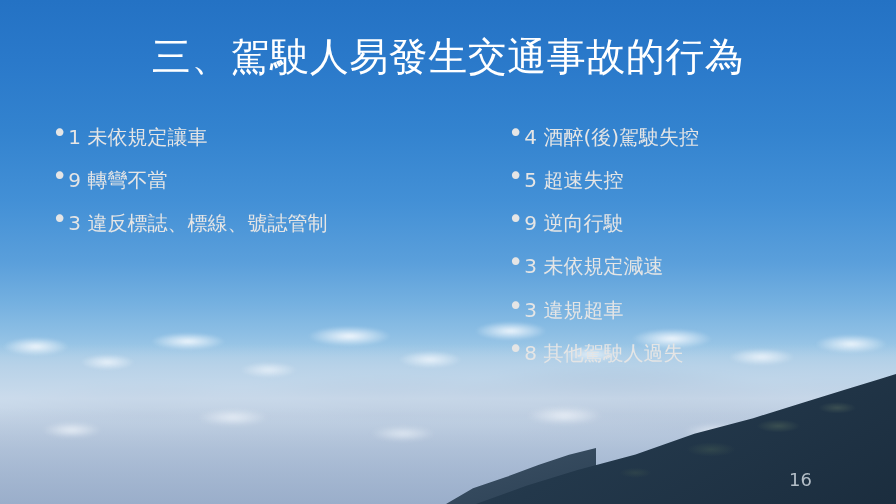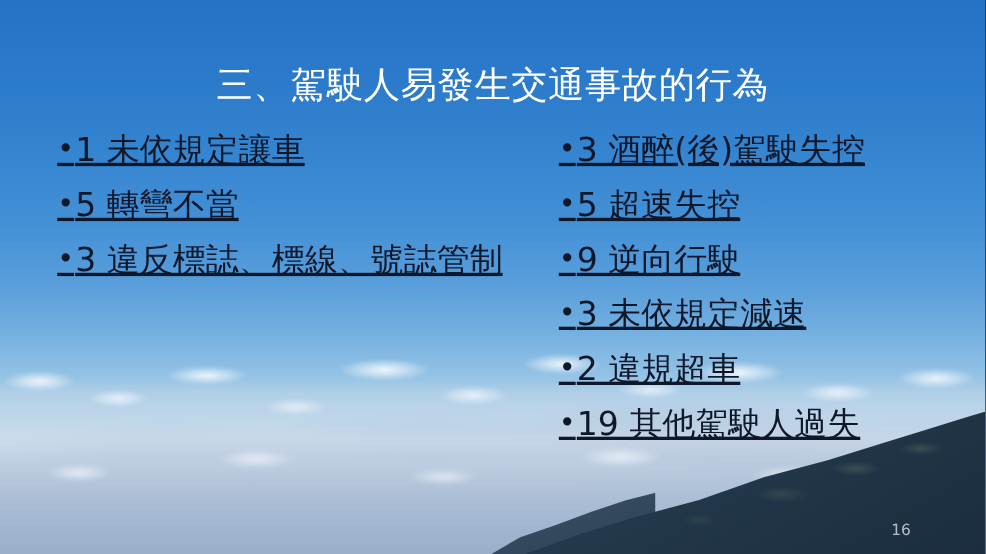--- a/index.html
+++ b/index.html
@@ -139,58 +139,56 @@
 
   
   .content { position: absolute; inset: 0; }
 
   .title {
     position: absolute;
     left: 0; right: 0;
     top: 36px;
     text-align: center;
     color: #ffffff;
-    font-size: 33px;
+    font-size: 39px;
     line-height: 1.1;
     letter-spacing: .5px;
     white-space: nowrap;
-    margin-top: 23px;
   }
 
   .col {
     position: absolute;
     top: 112px;
   }
   .col-left  { left: 52px;  width: 430px; }
   .col-right { left: 508px; width: 388px; }
 
   .bullet-item {
     display: block;
-    color: #0f172a;
-    font-size: 30px;
+    color: #e5e5e5;
+    font-size: 20px;
     line-height: 1.66;
     text-indent: -17px;
     padding-left: 17px;
     white-space: normal;
-    text-decoration: underline;
   }
   .bullet-item::before {
     content: "\2022";
     display: inline;
     font-size: 26px;
     vertical-align: 2px;
     margin-right: 1px;
   }
 
   .page-number {
     position: absolute;
-    right: 68px;
+    right: 84px;
     bottom: 14px;
     color: #cdd6de;
-    font-size: 14px;
+    font-size: 18px;
     opacity: .85;
   }
 </style>
 </head>
 <body>
 
 <div class="slide">
 
   <div class="bg">
     <div class="sky"></div>
@@ -205,29 +203,29 @@
     <div class="fg-ridge"></div>
     <div class="fg-ridge-tex"></div>
   </div>
 
   <div class="content">
 
     <div class="title">三、駕駛人易發生交通事故的行為</div>
 
     <div class="col col-left">
       <span class="bullet-item">1 未依規定讓車</span>
-      <span class="bullet-item">5 轉彎不當</span>
+      <span class="bullet-item">9 轉彎不當</span>
       <span class="bullet-item">3 違反標誌、標線、號誌管制</span>
     </div>
 
     <div class="col col-right">
-      <span class="bullet-item">3 酒醉(後)駕駛失控</span>
+      <span class="bullet-item">4 酒醉(後)駕駛失控</span>
       <span class="bullet-item">5 超速失控</span>
       <span class="bullet-item">9 逆向行駛</span>
       <span class="bullet-item">3 未依規定減速</span>
-      <span class="bullet-item">2 違規超車</span>
-      <span class="bullet-item">19 其他駕駛人過失</span>
+      <span class="bullet-item">3 違規超車</span>
+      <span class="bullet-item">8 其他駕駛人過失</span>
     </div>
 
     <div class="page-number">16</div>
 
   </div>
 </div>
 
 </body></html>

